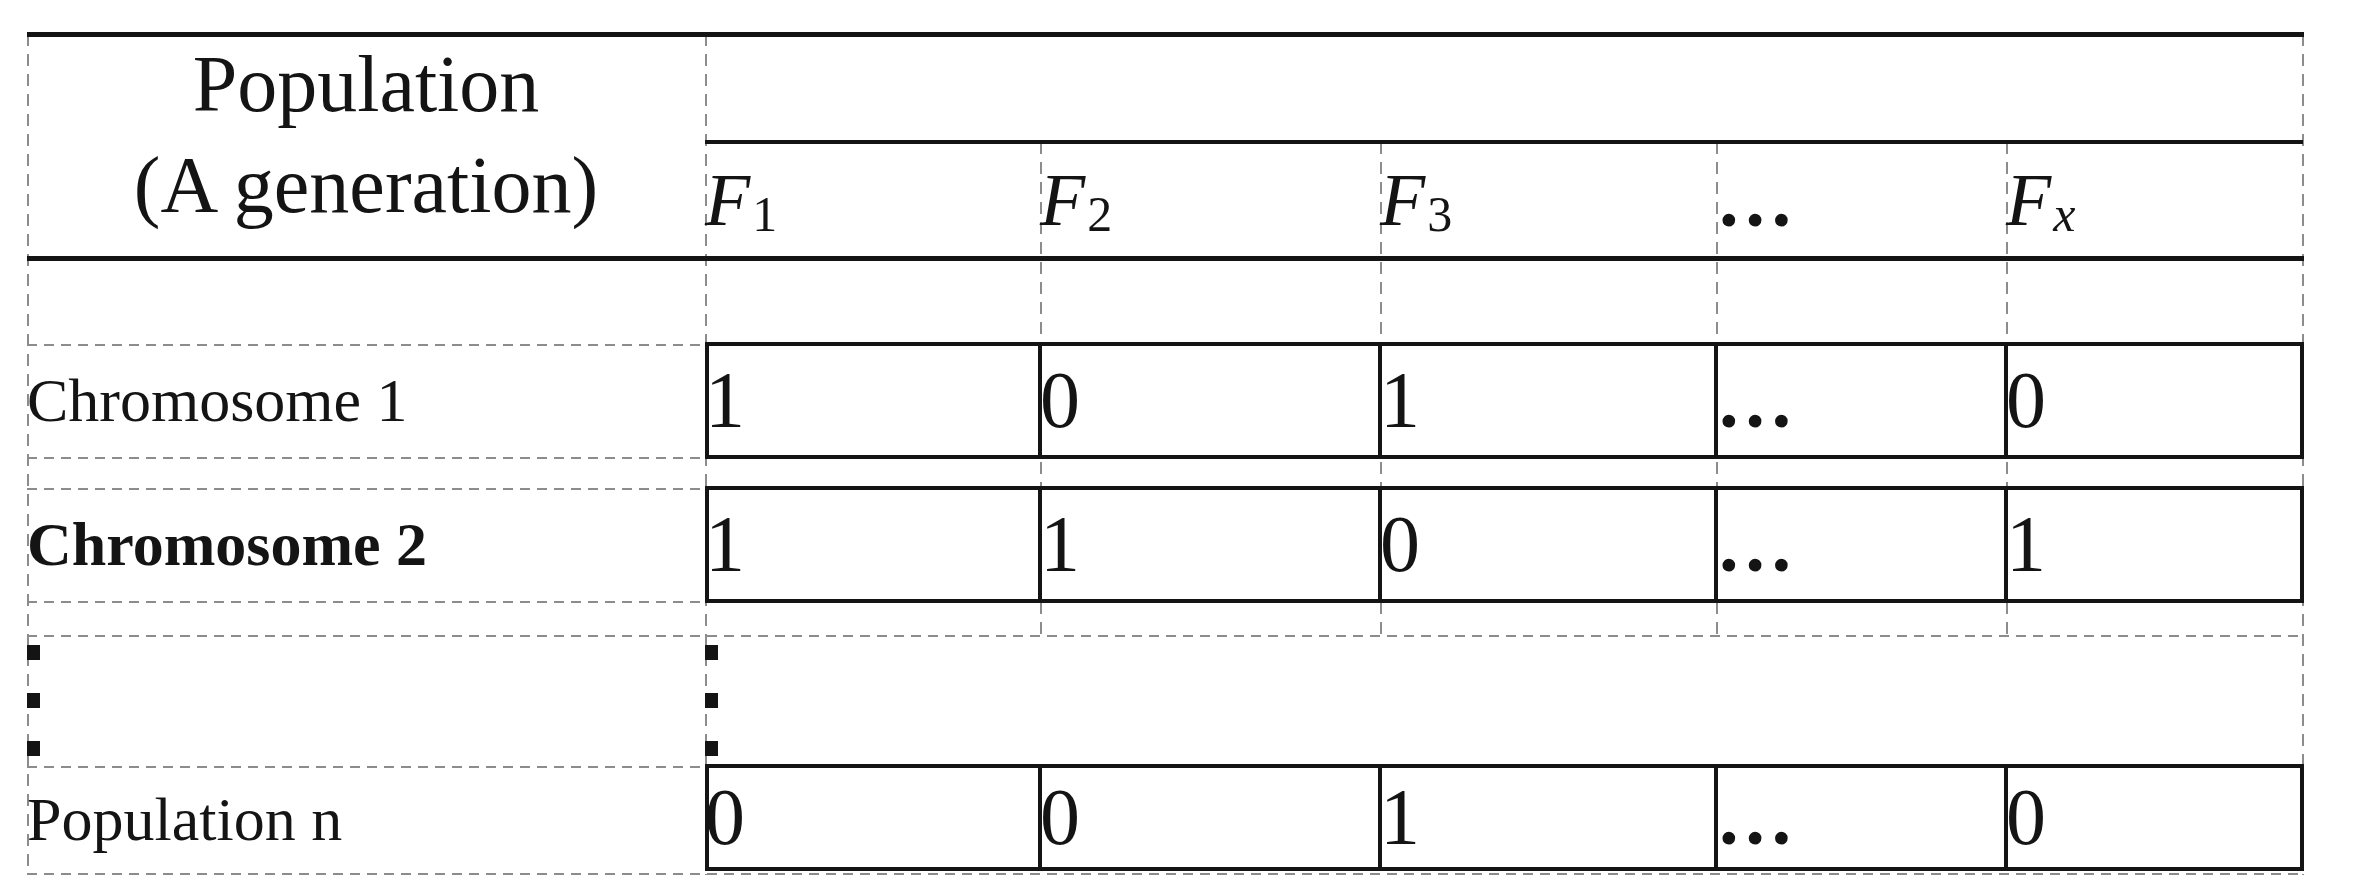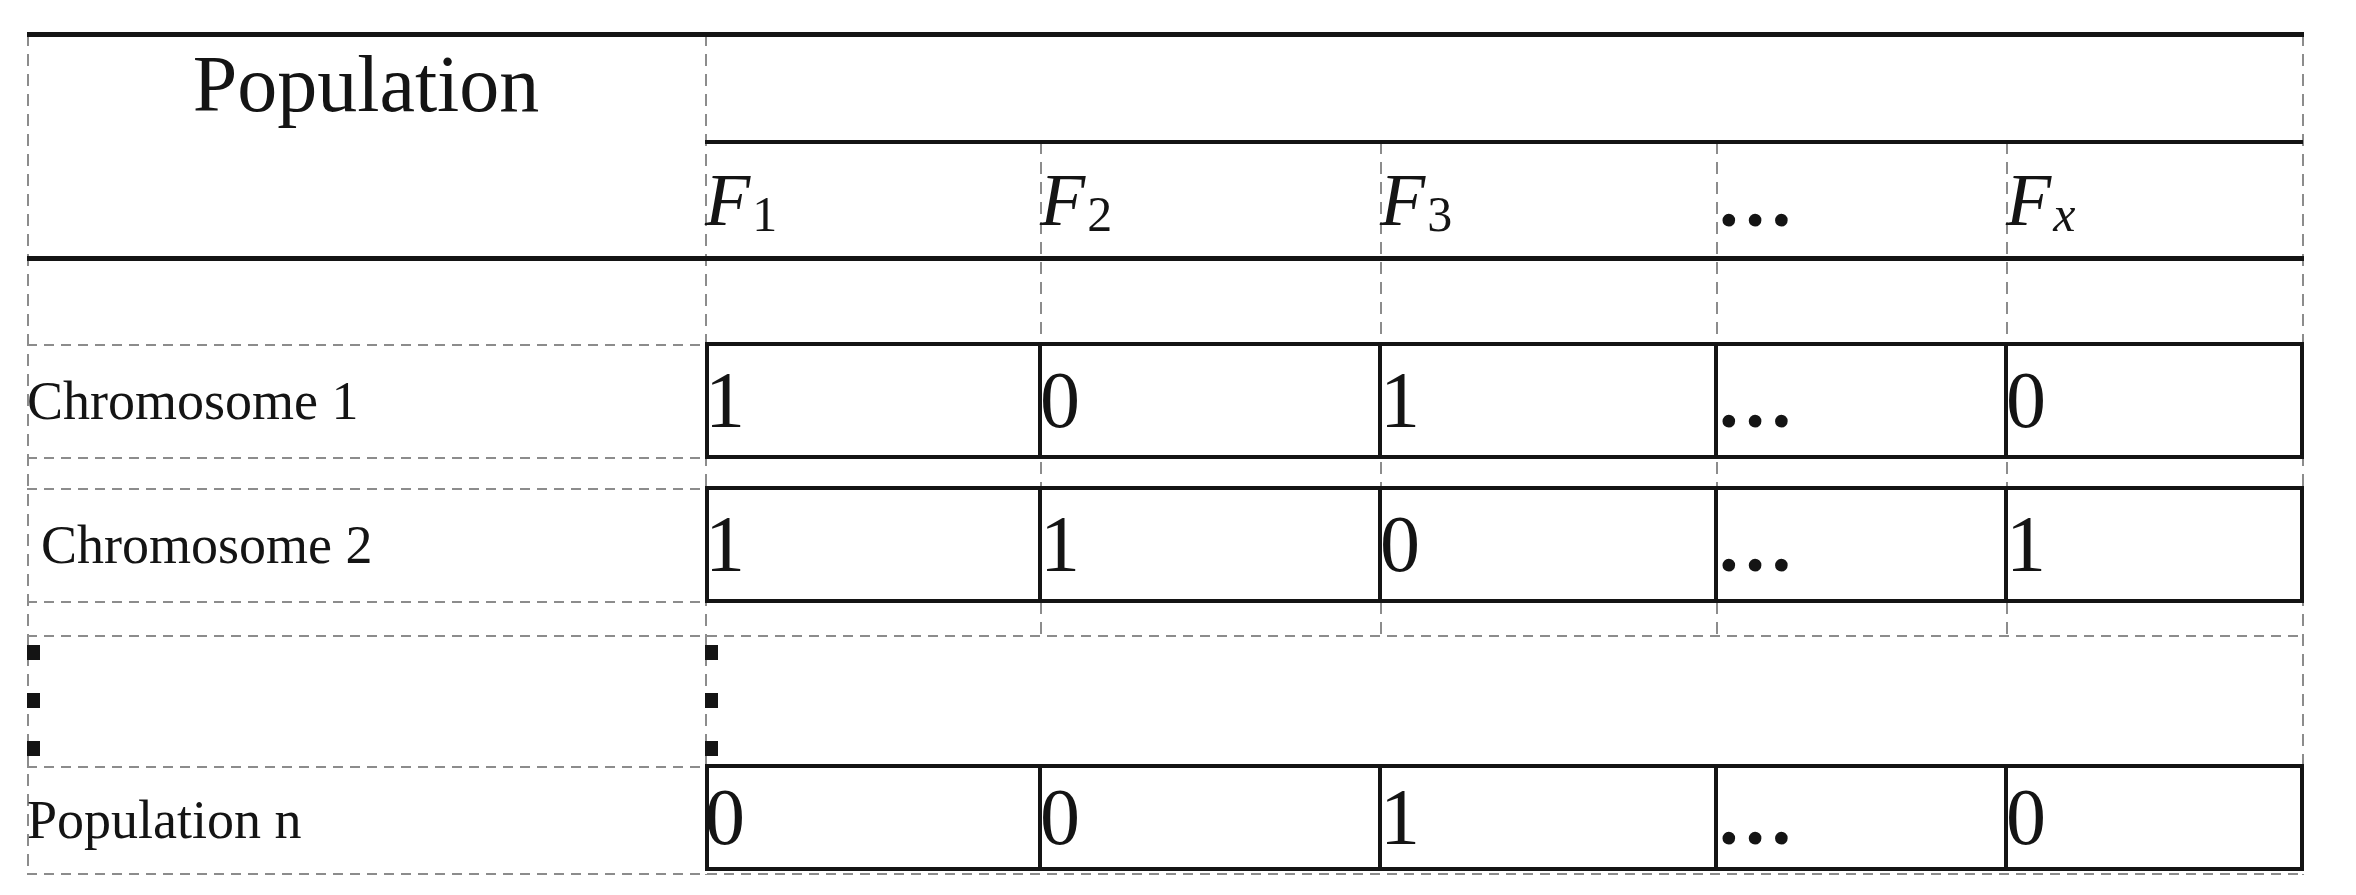--- a/index.html
+++ b/index.html
@@ -19,21 +19,21 @@
   .vline-dash{position:absolute;width:2px;
     background:repeating-linear-gradient(180deg,#8c8c8c 0 12px,transparent 12px 20px);}
   .genebox{position:absolute;border:4px solid #141414;box-sizing:border-box;background:transparent;}
   
   .cell{position:absolute;display:flex;align-items:center;justify-content:flex-start;text-align:center;}
   .pop-head{flex-direction:column;font-size:80px;line-height:101px;}
   .feat-head{font-size:80px;}
   .subhead{font-size:74px;font-style:italic;}
   .subhead .sub{font-size:50px;font-style:normal;position:relative;top:0.28em;margin-left:2px;}
   .subhead .sub.it{font-style:italic;}
-  .rowlabel{font-size:54px;}
+  .rowlabel{font-size:62px;}
   .val{font-size:80px;}
   .hdots{font-weight:700;letter-spacing:5px;font-size:78px;}
   
   .vdots{display:flex;flex-direction:column;align-items:center;gap:33px;}
   .vdots i{display:block;width:13px;height:15px;background:#141414;}
 </style>
 </head>
 <body>
 
 <div class="figure">
@@ -72,20 +72,21 @@
   <div class="vline-solid" style="left:2004px;top:486px;height:117px;"></div>
 
   <div class="genebox" style="left:705px;top:764px;width:1599px;height:107px;"></div>
   <div class="vline-solid" style="left:1038px;top:764px;height:107px;"></div>
   <div class="vline-solid" style="left:1378px;top:764px;height:107px;"></div>
   <div class="vline-solid" style="left:1714px;top:764px;height:107px;"></div>
   <div class="vline-solid" style="left:2004px;top:764px;height:107px;"></div>
 
   <div class="cell pop-head" style="left:27px;top:34px;width:678px;height:222px;">
     <span>Population</span>
+    <span>(A generation)</span>
   </div>
 
   <div class="cell subhead" style="left:705px;top:144px;width:335px;height:112px;">
     <span>F</span>
       <span class="sub">1</span>
   </div>
   <div class="cell subhead" style="left:1040px;top:144px;width:340px;height:112px;">
     <span>F</span>
       <span class="sub">2</span>
   </div>
@@ -114,21 +115,21 @@
   <div class="cell val" style="left:1380px;top:344px;width:336px;height:113px;">
       <span>1</span>
     </div>
   <div class="cell val hdots" style="left:1716px;top:344px;width:290px;height:113px;">
       <span>…</span>
     </div>
   <div class="cell val" style="left:2006px;top:344px;width:297px;height:113px;">
       <span>0</span>
     </div>
 
-  <div class="cell rowlabel" style="left:41px;top:488px;width:678px;height:113px;">
+  <div class="cell rowlabel" style="left:27px;top:488px;width:678px;height:113px;font-weight:bold;">
     <span>Chromosome 2</span>
   </div>
   <div class="cell val" style="left:705px;top:488px;width:335px;height:113px;">
       <span>1</span>
     </div>
   <div class="cell val" style="left:1040px;top:488px;width:340px;height:113px;">
       <span>1</span>
     </div>
   <div class="cell val" style="left:1380px;top:488px;width:336px;height:113px;">
       <span>0</span>

